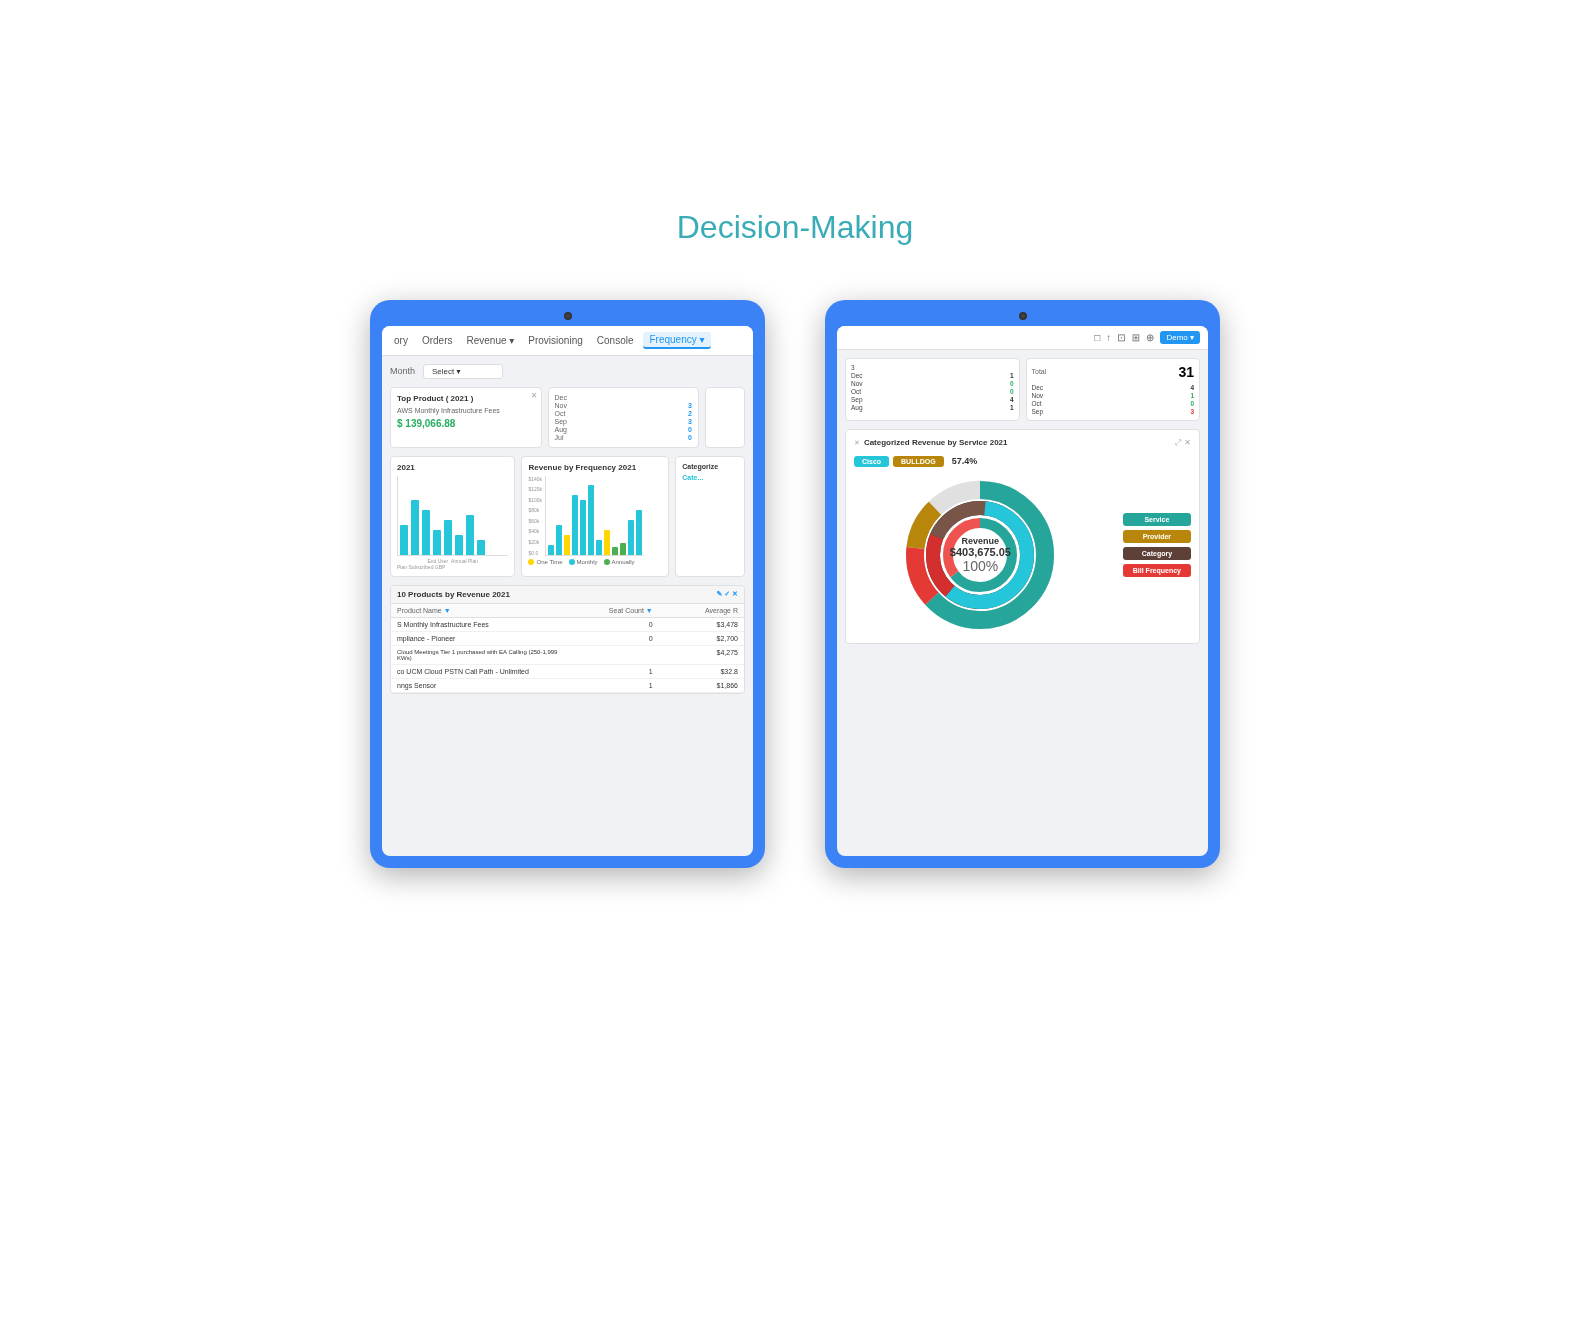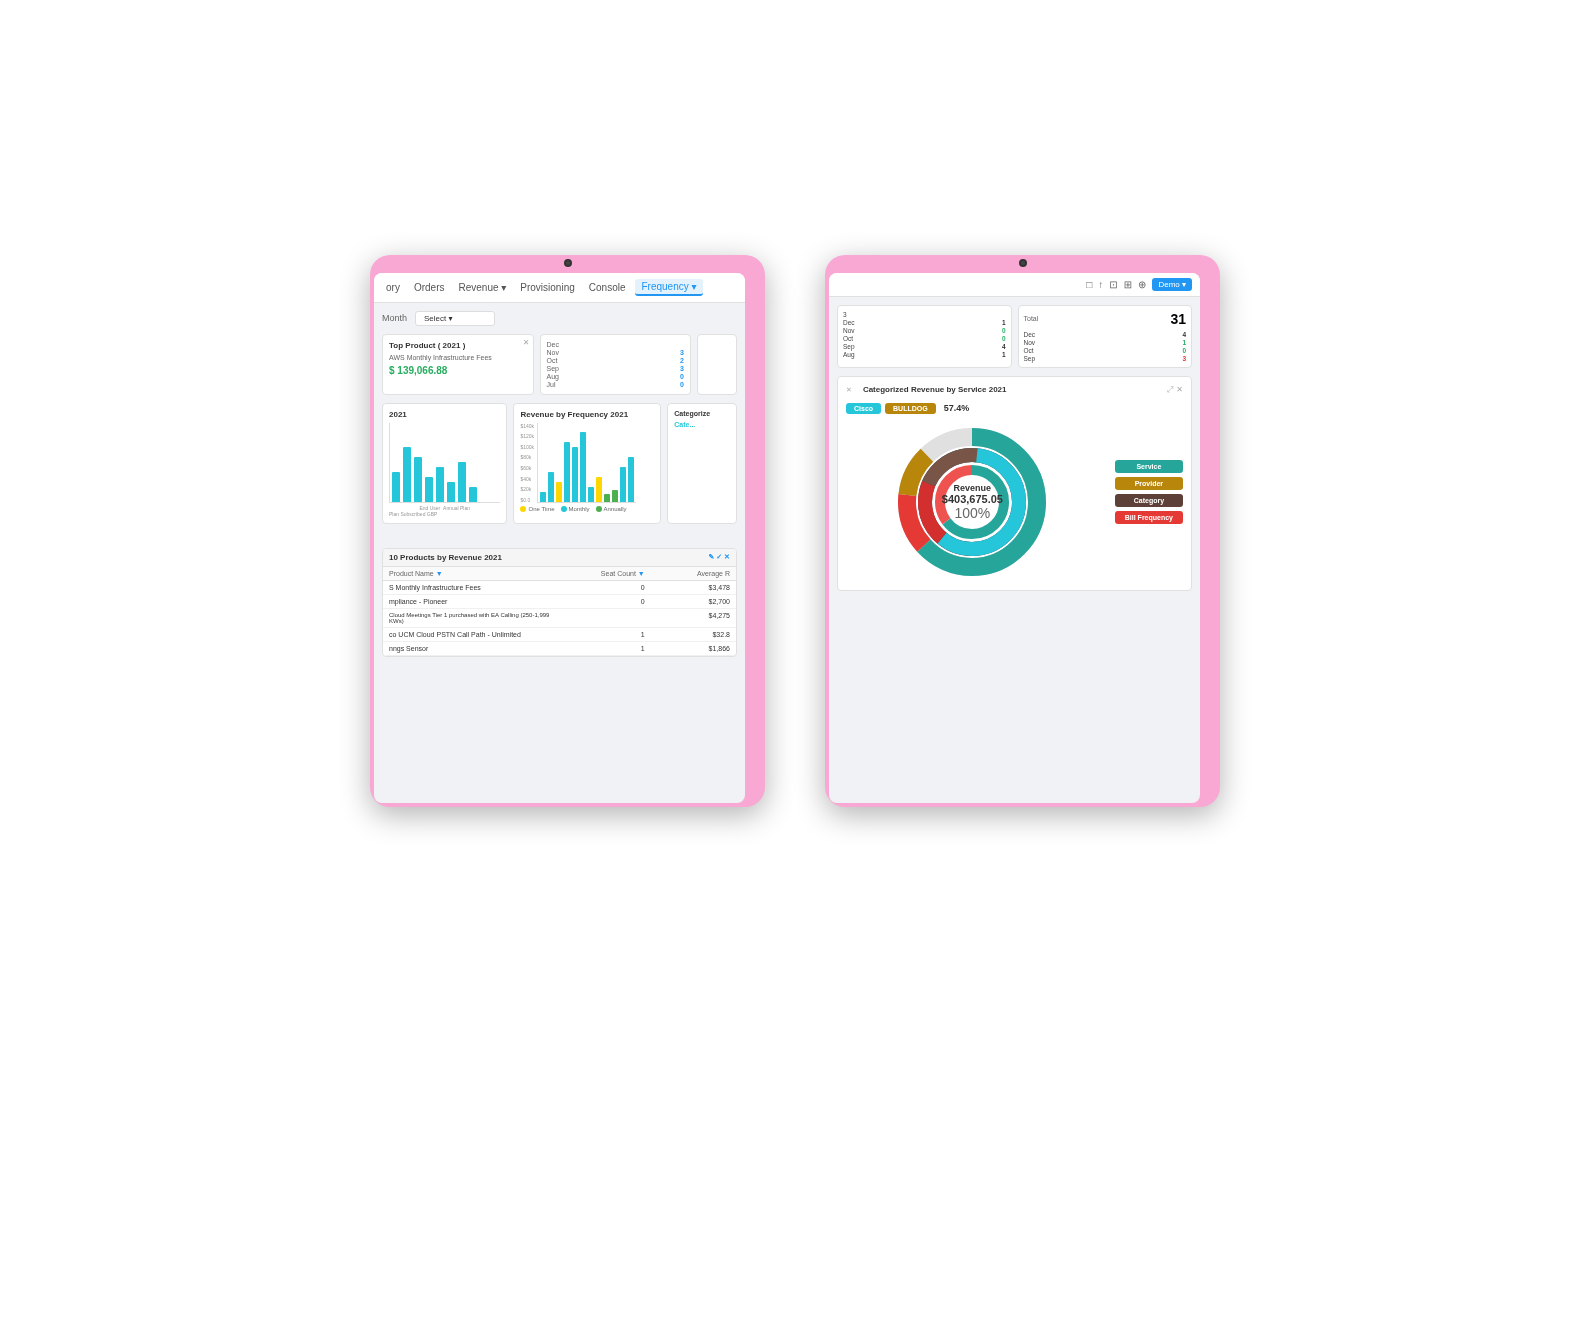--- a/index.html
+++ b/index.html
@@ -27,23 +27,23 @@
 
     .tablets-container {
       display: flex;
       gap: 60px;
       align-items: flex-start;
       justify-content: center;
     }
 
     
     .tablet {
-      background: #f9a8d4;
+      background: #3b82f6;
       border-radius: 20px;
-      padding: 4px;
+      padding: 12px;
       box-shadow: 0 8px 30px rgba(0,0,0,0.3);
       position: relative;
     }
 
     .tablet-left {
       width: 395px;
     }
 
     .tablet-right {
       width: 395px;
@@ -194,21 +194,21 @@
     }
 
     .month-num {
       color: #2196f3;
       font-weight: 600;
     }
 
     .chart-section {
       display: flex;
       gap: 6px;
-      margin-bottom: 24px;
+      margin-bottom: 8px;
     }
 
     .chart-panel {
       background: #fff;
       border-radius: 4px;
       border: 1px solid #e0e0e0;
       padding: 6px;
       flex: 1;
       position: relative;
     }
@@ -396,21 +396,20 @@
       display: flex;
       align-items: center;
       justify-content: space-between;
       margin-bottom: 8px;
     }
 
     .cat-title {
       font-size: 8px;
       font-weight: 600;
       color: #333;
-      margin-left: 7px;
     }
 
     .filter-chips {
       display: flex;
       gap: 4px;
       flex-wrap: wrap;
       margin-bottom: 8px;
     }
 
     .chip {
@@ -492,20 +491,21 @@
       display: flex;
       gap: 16px;
       align-items: center;
     }
   </style>
 </head>
 <body>
 
 <h1 class="headline">
   <br>
+  <span>Decision-Making</span>
 </h1>
 
 <div class="tablets-container">
 
   <div class="tablet tablet-left">
     <div class="tablet-camera"></div>
     <div class="tablet-screen">
 
       <div class="nav-bar">
         <span class="nav-item">ory</span>

